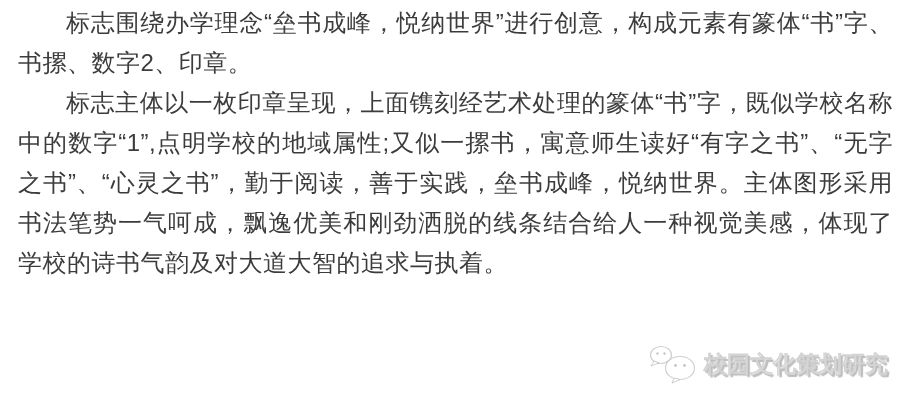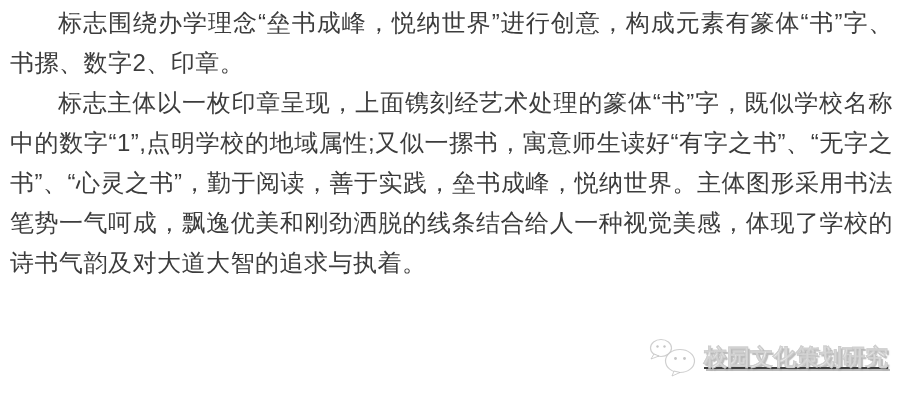--- a/index.html
+++ b/index.html
@@ -13,41 +13,40 @@
     position: relative;
     overflow: hidden;
   }
   .page {
     position: absolute;
     left: 0;
     top: 0;
     width: 898px;
     height: 405px;
     box-sizing: border-box;
-    padding: 3px 5px 0 10px;
+    padding: 3px 5px 0 18px;
     font-family: "Liberation Sans", "DejaVu Sans", sans-serif;
     font-size: 24px;
     line-height: 40px;
     color: #3c3c3c;
     text-align: justify;
     letter-spacing: 0.5px;
   }
   .page p {
     margin: 0;
     text-indent: 2em;
   }
   .watermark {
     position: absolute;
     left: 648px;
-    top: 337px;
+    top: 344px;
     display: flex;
     align-items: center;
     gap: 4px;
     pointer-events: none;
-    text-decoration: underline;
   }
   .wm-icon {
     display: inline-block;
     width: 52px;
     height: 40px;
     opacity: 0.85;
   }
   .wm-text {
     font-family: "Liberation Sans", "DejaVu Sans", sans-serif;
     font-size: 23px;

